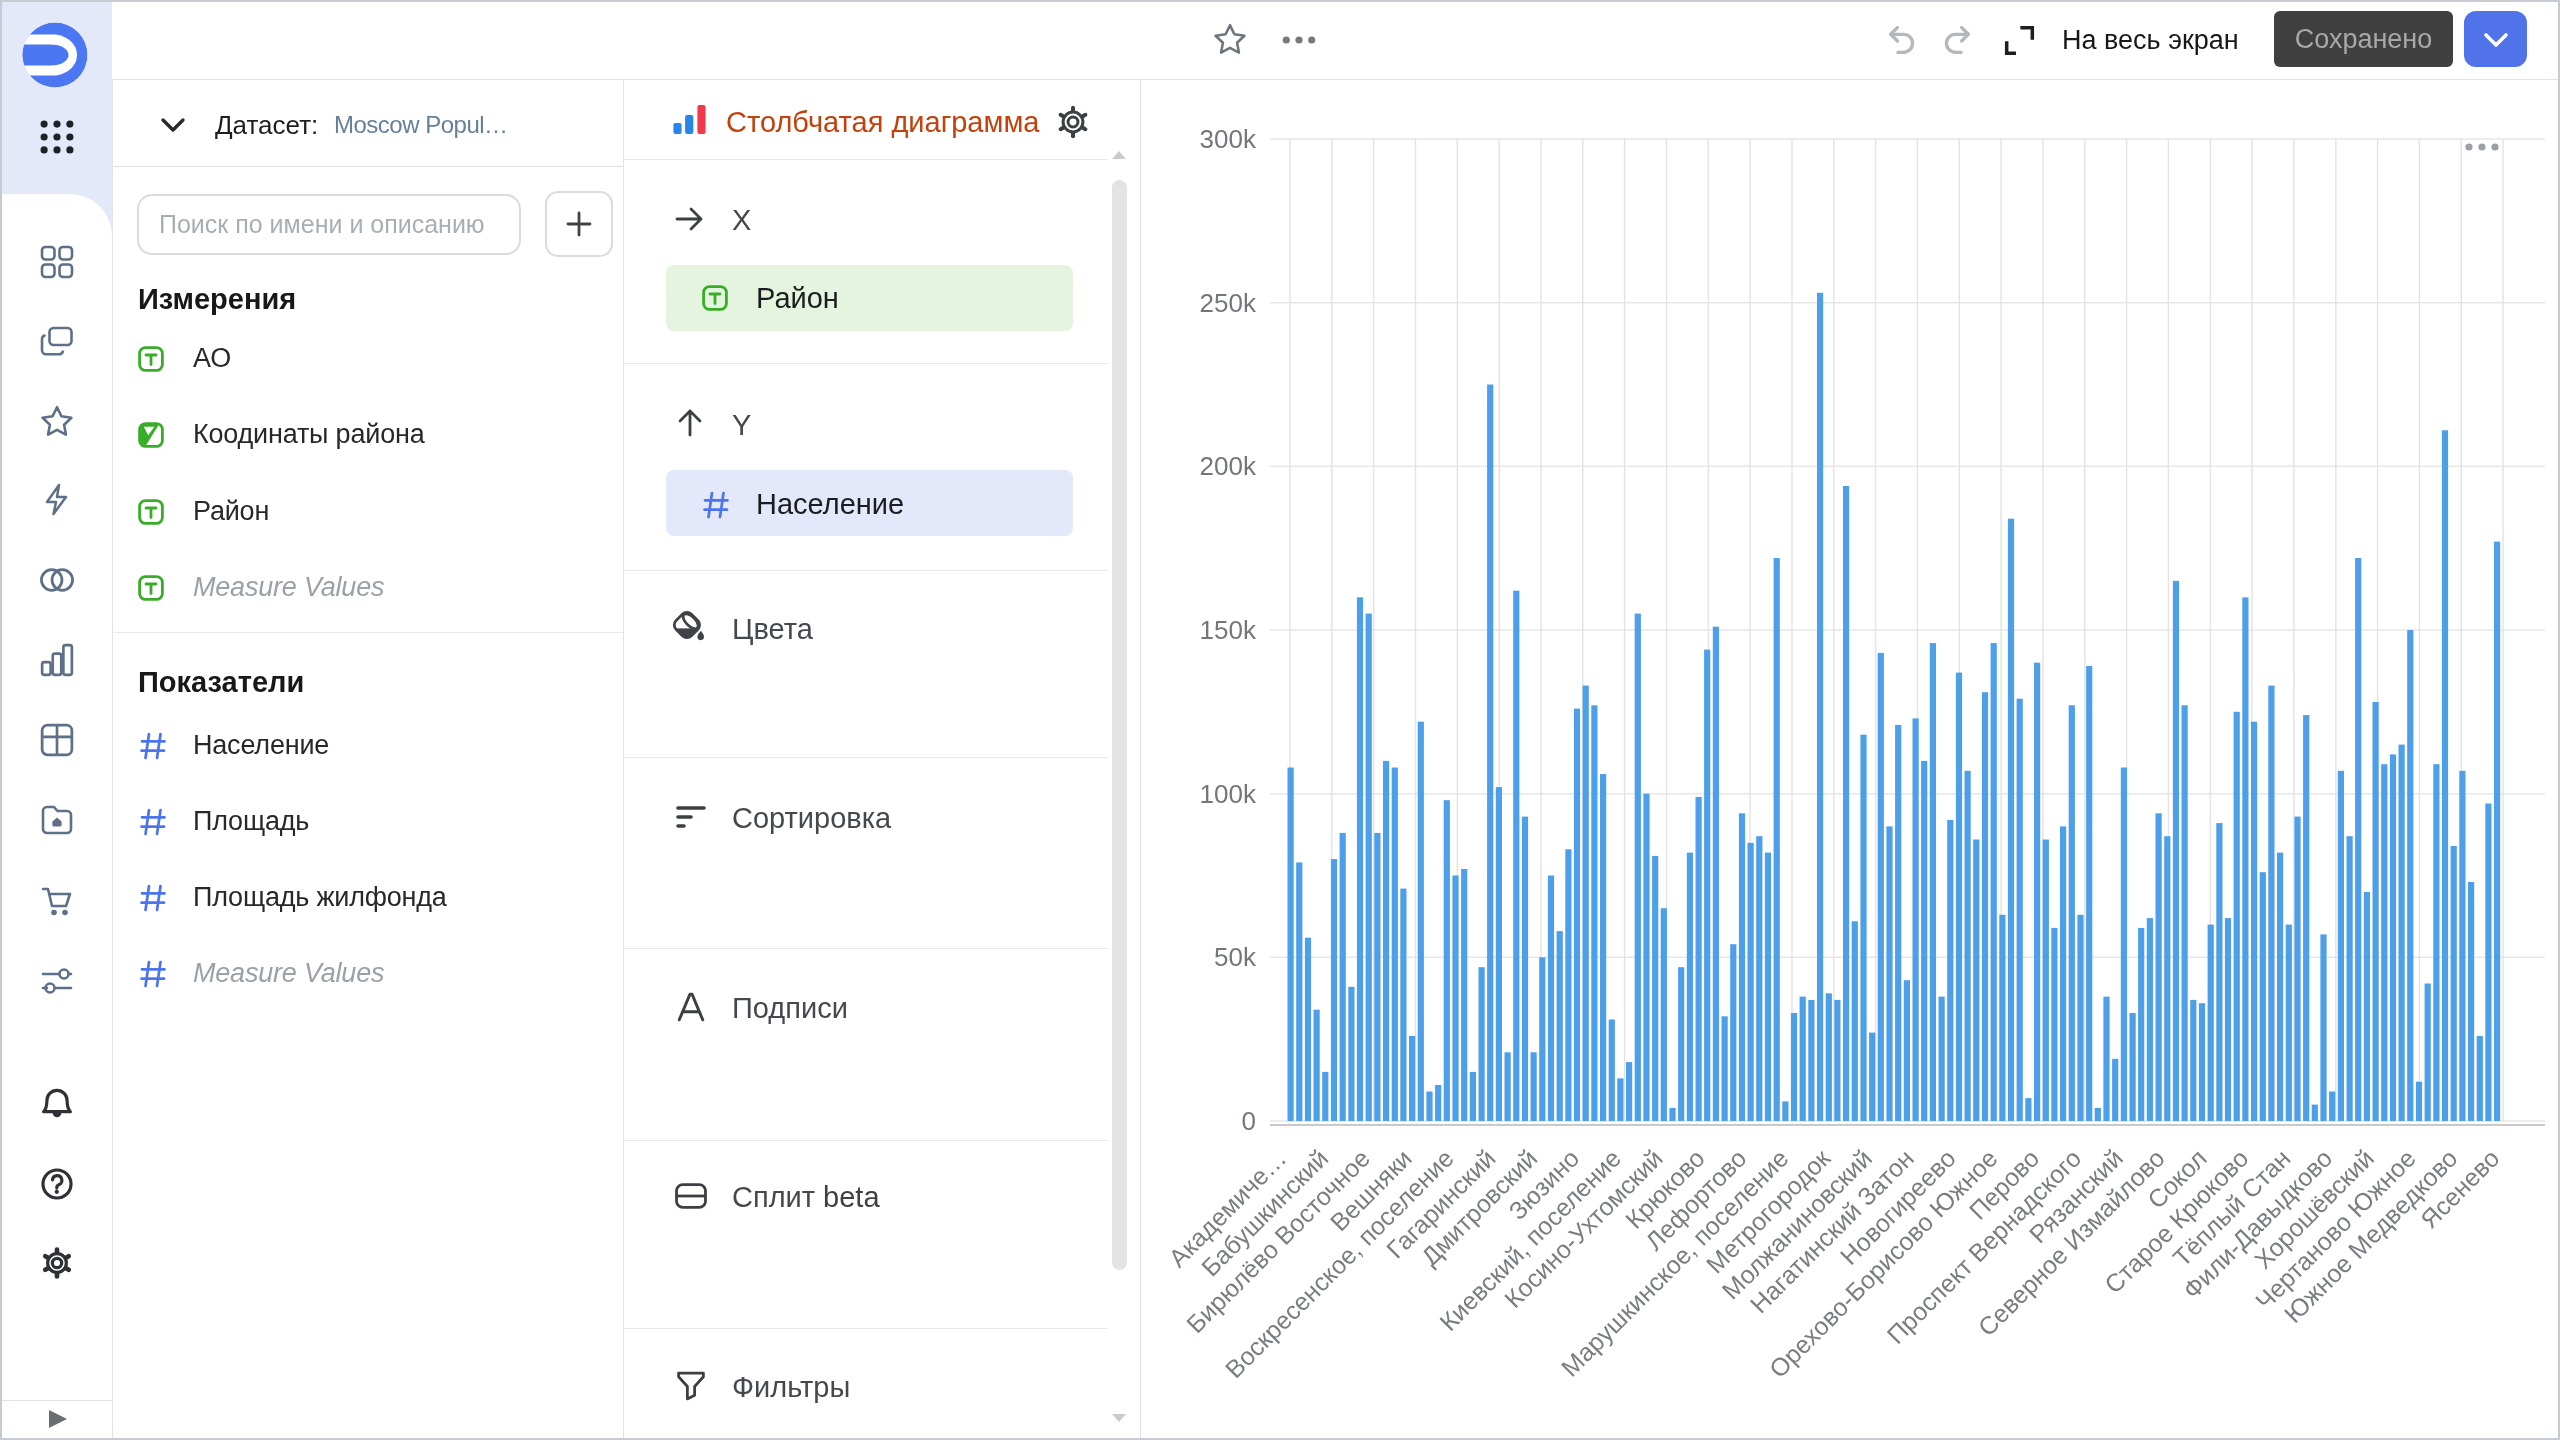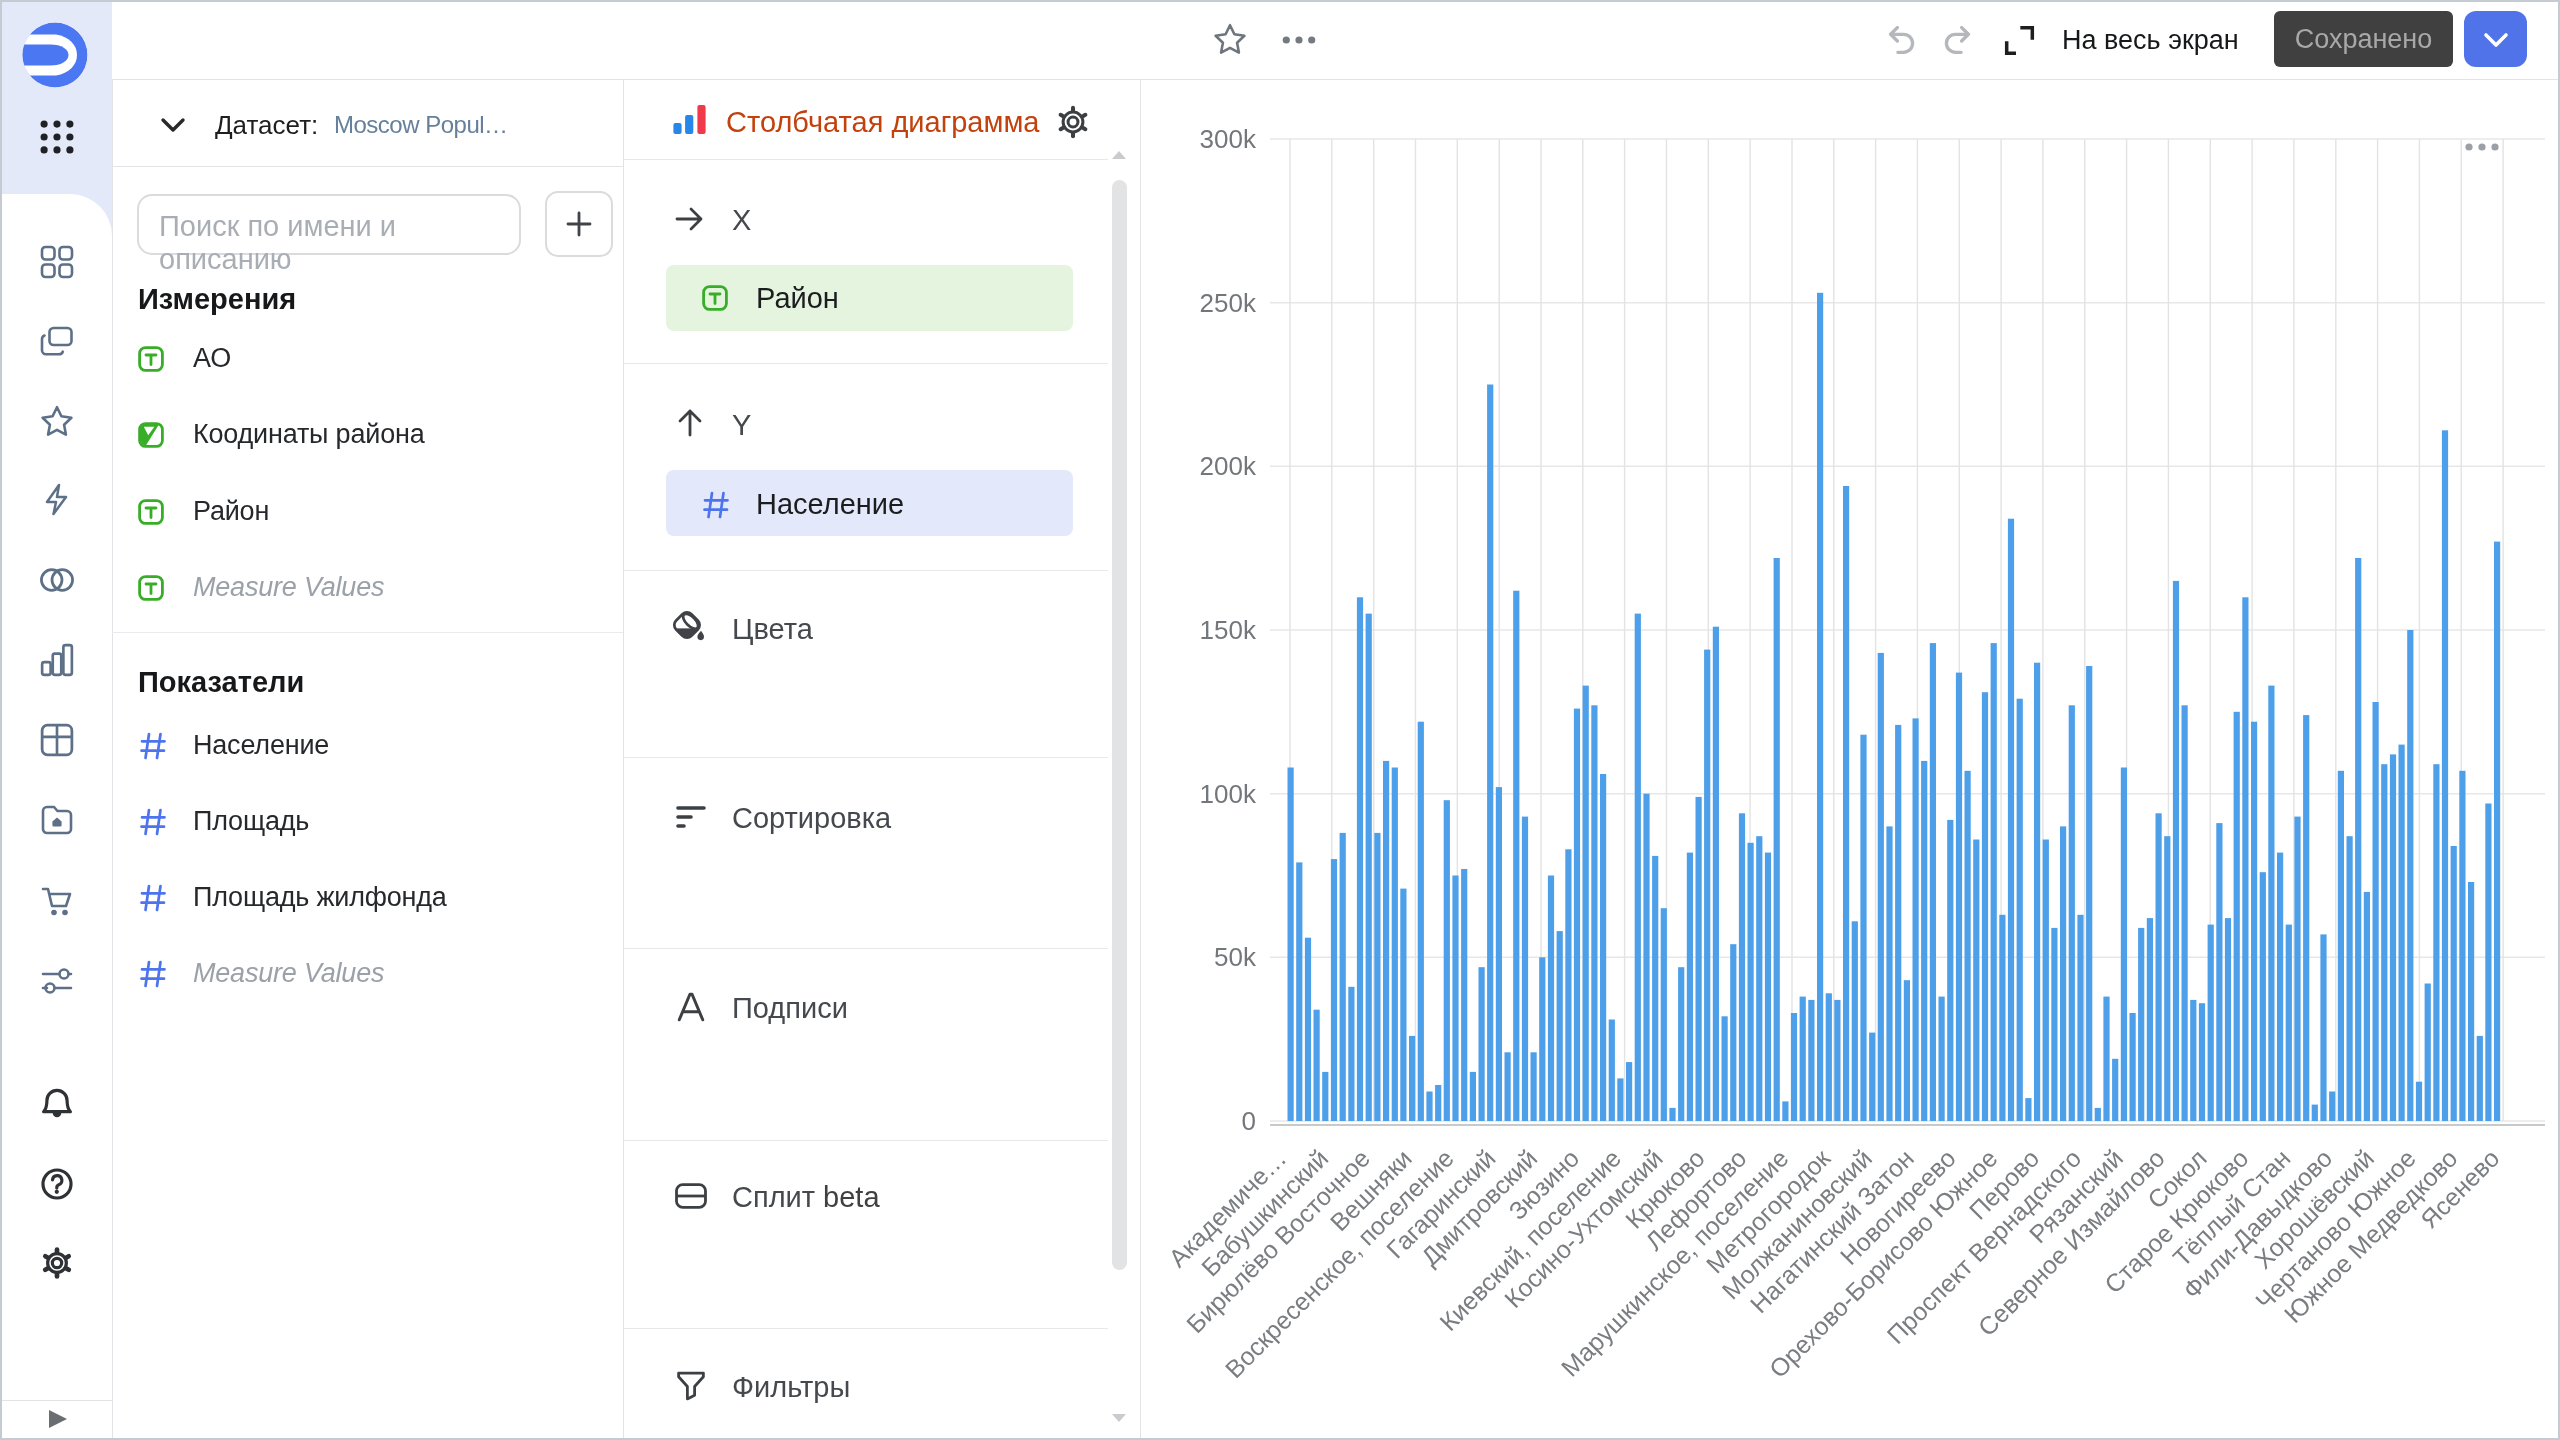--- a/index.html
+++ b/index.html
@@ -124,21 +124,21 @@
     <svg style="position:absolute;left:2483px;top:27px" width="26" height="26" viewBox="0 0 26 26" fill="none">
       <path d="M3 8 L13 18 L23 8" stroke="#ffffff" stroke-width="3.6" stroke-linecap="round" stroke-linejoin="round"></path>
     </svg>
     <svg style="position:absolute;left:160px;top:112px" width="26" height="26" viewBox="0 0 26 26" fill="none">
       <path d="M3 8 L13 18 L23 8" stroke="#27292b" stroke-width="3.4" stroke-linecap="round" stroke-linejoin="round"></path>
     </svg>
     <div class="txt" style="left:215px;top:110px;font-size:26px;color:#1c1e20">Датасет:</div>
     <div class="txt" style="left:334px;top:111px;font-size:24px;letter-spacing:-0.5px;color:#66809b">Moscow Popul…</div>
     <div class="abs" style="left:112px;top:166px;width:511px;height:1px;background:#e1e3e6"></div>
     <div class="abs" style="left:137px;top:194px;width:384px;height:61px;border:2px solid #d9dbdd;border-radius:15px">
-      <div style="margin:14px 0 0 20px;font-size:29px;color:#a9aeb5">Поиск по имени и описанию</div>
+      <div style="margin:14px 0 0 20px;font-size:25px;color:#a9aeb5">Поиск по имени и описанию</div>
     </div>
     <div class="abs" style="left:545px;top:191px;width:68px;height:66px;border:2px solid #d9dbdd;border-radius:13px"></div>
     <svg style="position:absolute;left:565px;top:210px" width="28" height="28" viewBox="0 0 28 28" fill="none">
       <path d="M14 3 V25 M3 14 H25" stroke="#404449" stroke-width="2.8" stroke-linecap="round"></path>
     </svg>
     <div class="txt" style="left:138px;top:283px;font-size:29px;font-weight:bold;color:#17181a">Измерения</div>
     <svg style="position:absolute;left:138px;top:346px" width="26" height="26" viewBox="0 0 26 26" fill="none">
       <rect x="1.6" y="1.6" width="22.8" height="22.8" rx="6" stroke="#38ad27" stroke-width="2.8"></rect>
       <path d="M8 9 h10 M13 9 v9.5" stroke="#38ad27" stroke-width="2.8" stroke-linecap="round"></path>
     </svg>

